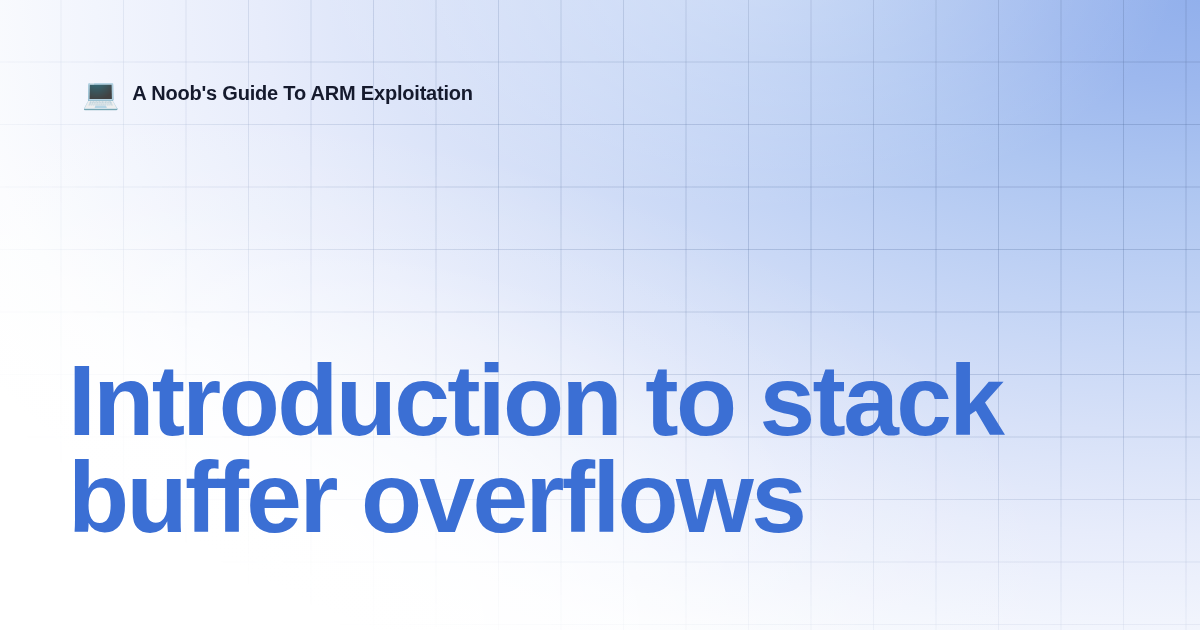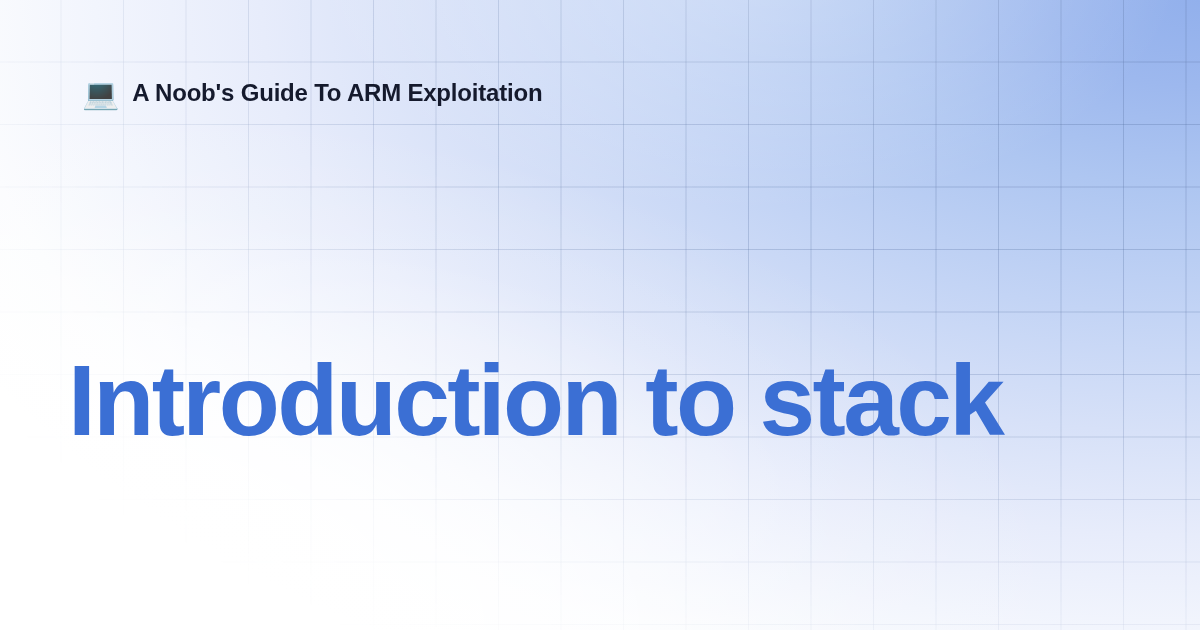--- a/index.html
+++ b/index.html
@@ -111,21 +111,21 @@
   .site-emoji {
     font-family: "DejaVu Sans", sans-serif;
     font-size: 30px;
     line-height: 1;
     display: inline-block;
     transform: translateY(1px);
   }
 
   .site-title {
     font-family: "Liberation Sans", "DejaVu Sans", sans-serif;
-    font-size: 24px;
+    font-size: 20px;
     font-weight: bold;
     color: #151a2d;
     letter-spacing: -0.2px;
     line-height: 1.1;
   }
 
   .headline {
     position: absolute;
     left: 68px;
     top: 352px;
@@ -155,16 +155,17 @@
 
   <div class="content">
 
     <div class="site-header">
       <span class="site-emoji">💻</span>
       <span class="site-title">A Noob's Guide To ARM Exploitation</span>
     </div>
 
     <div class="headline">
       <span class="headline-line">Introduction to stack</span>
+      <span class="headline-line">buffer overflows</span>
     </div>
 
   </div>
 </div>
 
 </body></html>

